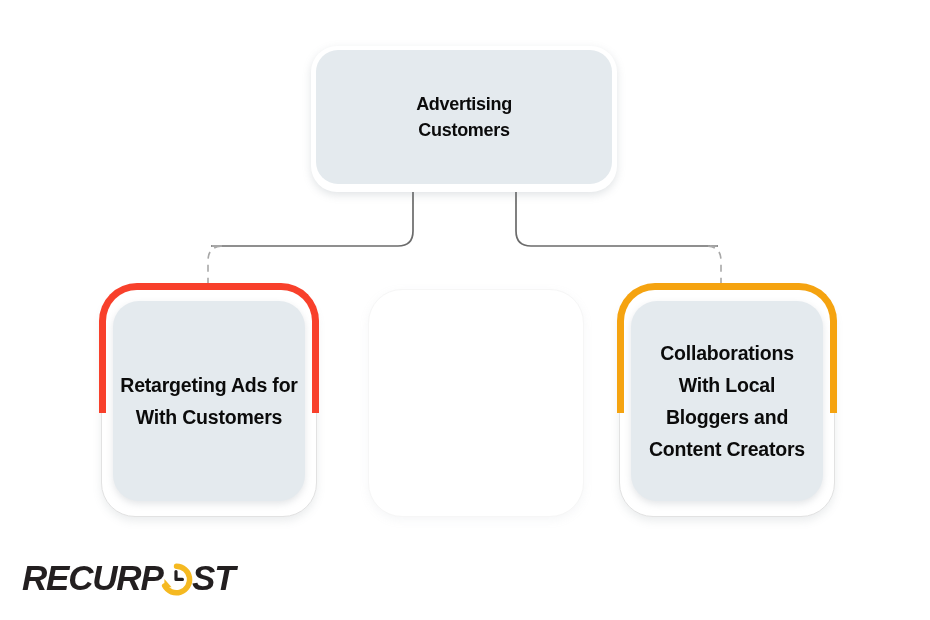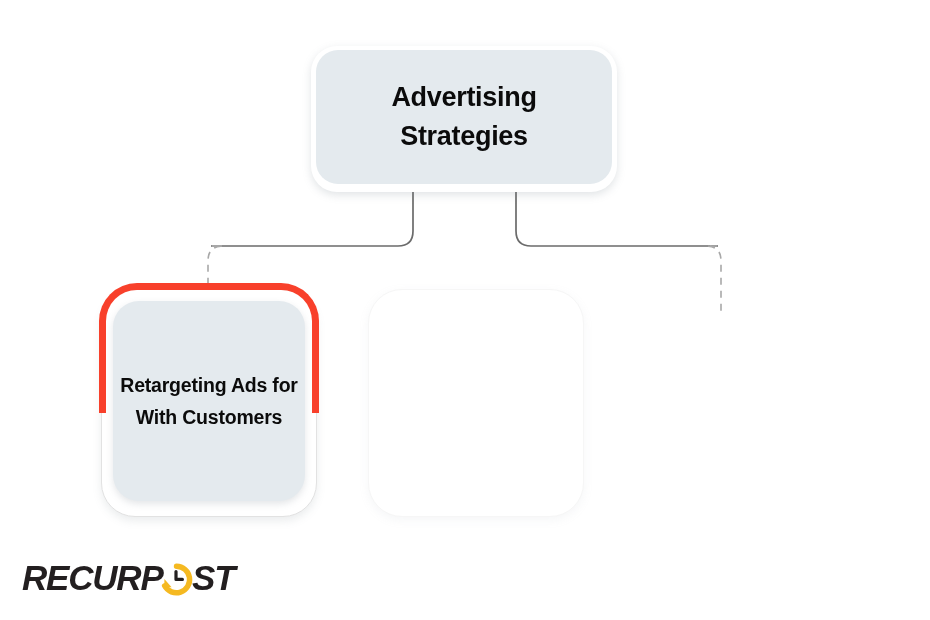--- a/index.html
+++ b/index.html
@@ -53,21 +53,21 @@
   .root-title {
     position: absolute;
     left: 0;
     top: 0;
     width: 296px;
     height: 134px;
     display: flex;
     flex-direction: column;
     align-items: center;
     justify-content: center;
-    font-size: 27px;
+    font-size: 18px;
     font-weight: bold;
     color: #0b0b0b;
     line-height: 1.45;
     letter-spacing: -0.3px;
     text-align: center;
   }
 
   
   .leaf {
     position: absolute;
@@ -170,37 +170,43 @@
 
     <path d="M516,190 L516,231 Q516,246 531,246 L718,246" fill="none" stroke="#6b6b6b" stroke-width="1.7" stroke-linecap="butt"></path>
 
     <path d="M717,246 L706,246 Q721,246 721,261 L721,311" fill="none" stroke="#a8a8a8" stroke-width="1.6" stroke-dasharray="7 6" stroke-linecap="butt"></path>
   </svg>
 
   <div class="root-node">
     <div class="face" style="background: rgb(228, 234, 238);">
       <div class="root-title">
         <span>Advertising</span>
-        <span>Strategies</span>
+        <span>Customers</span>
       </div>
     </div>
   </div>
 
   <div class="leaf left">
     <div class="shell"></div>
     <div class="face" style="background: rgb(228, 234, 238);"></div>
     <div class="accent" id="accent-left" style="border-color: rgb(248, 64, 43) rgb(248, 64, 43) transparent; border-bottom-style: none;"></div>
     <div class="label">Retargeting Ads for With Customers</div>
   </div>
 
   <div class="leaf middle">
     <div class="shell"></div>
     <div class="label"></div>
   </div>
 
+  <div class="leaf right">
+    <div class="shell"></div>
+    <div class="face" style="background: rgb(228, 234, 238);"></div>
+    <div class="accent" id="accent-right" style="border-color: rgb(245, 163, 16) rgb(245, 163, 16) transparent; border-bottom-style: none;"></div>
+    <div class="label">Collaborations With Local Bloggers and Content Creators</div>
+  </div>
 
   <div id="logo">
     <svg class="logo-word" width="228" height="40" viewBox="0 0 228 40">
       <text x="0" y="30" id="logo-before" font-family="'Liberation Sans', sans-serif" font-size="35" font-weight="bold" font-style="italic" letter-spacing="-1.2" fill="#231f20">RECURP</text>
 
       <g id="logo-clock" transform="translate(139,4)">
         <path d="M15.5,2.2 A13.3,13.3 0 1 1 3.6,21.8" fill="none" stroke="#f5b921" stroke-width="5.4" stroke-linecap="round"></path>
         <path d="M3.4,15.0 L3.4,23.2 L10.6,23.2 Z" fill="#f5b921"></path>
         <path d="M15.0,7.6 L15.0,15.4 L21.4,15.4" fill="none" stroke="#231f20" stroke-width="3.2" stroke-linecap="round" stroke-linejoin="round"></path>
       </g>

